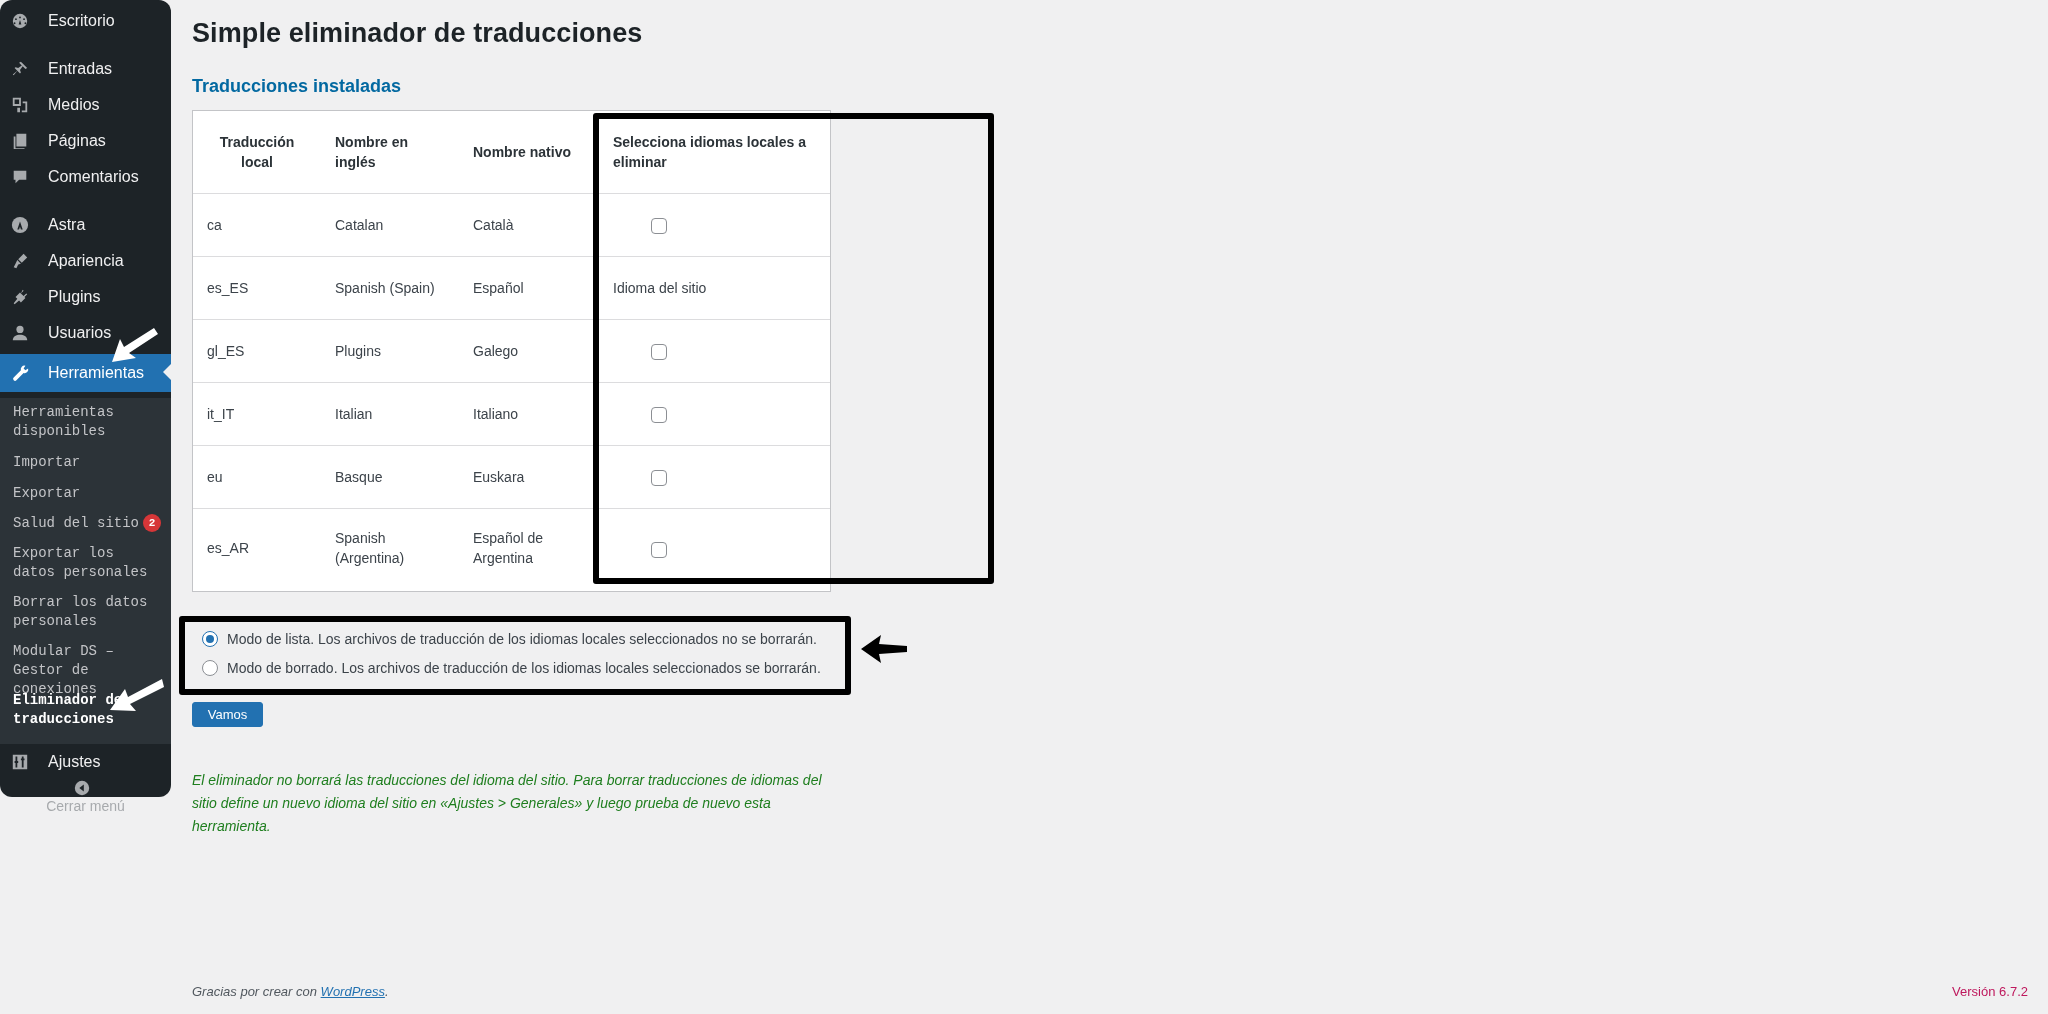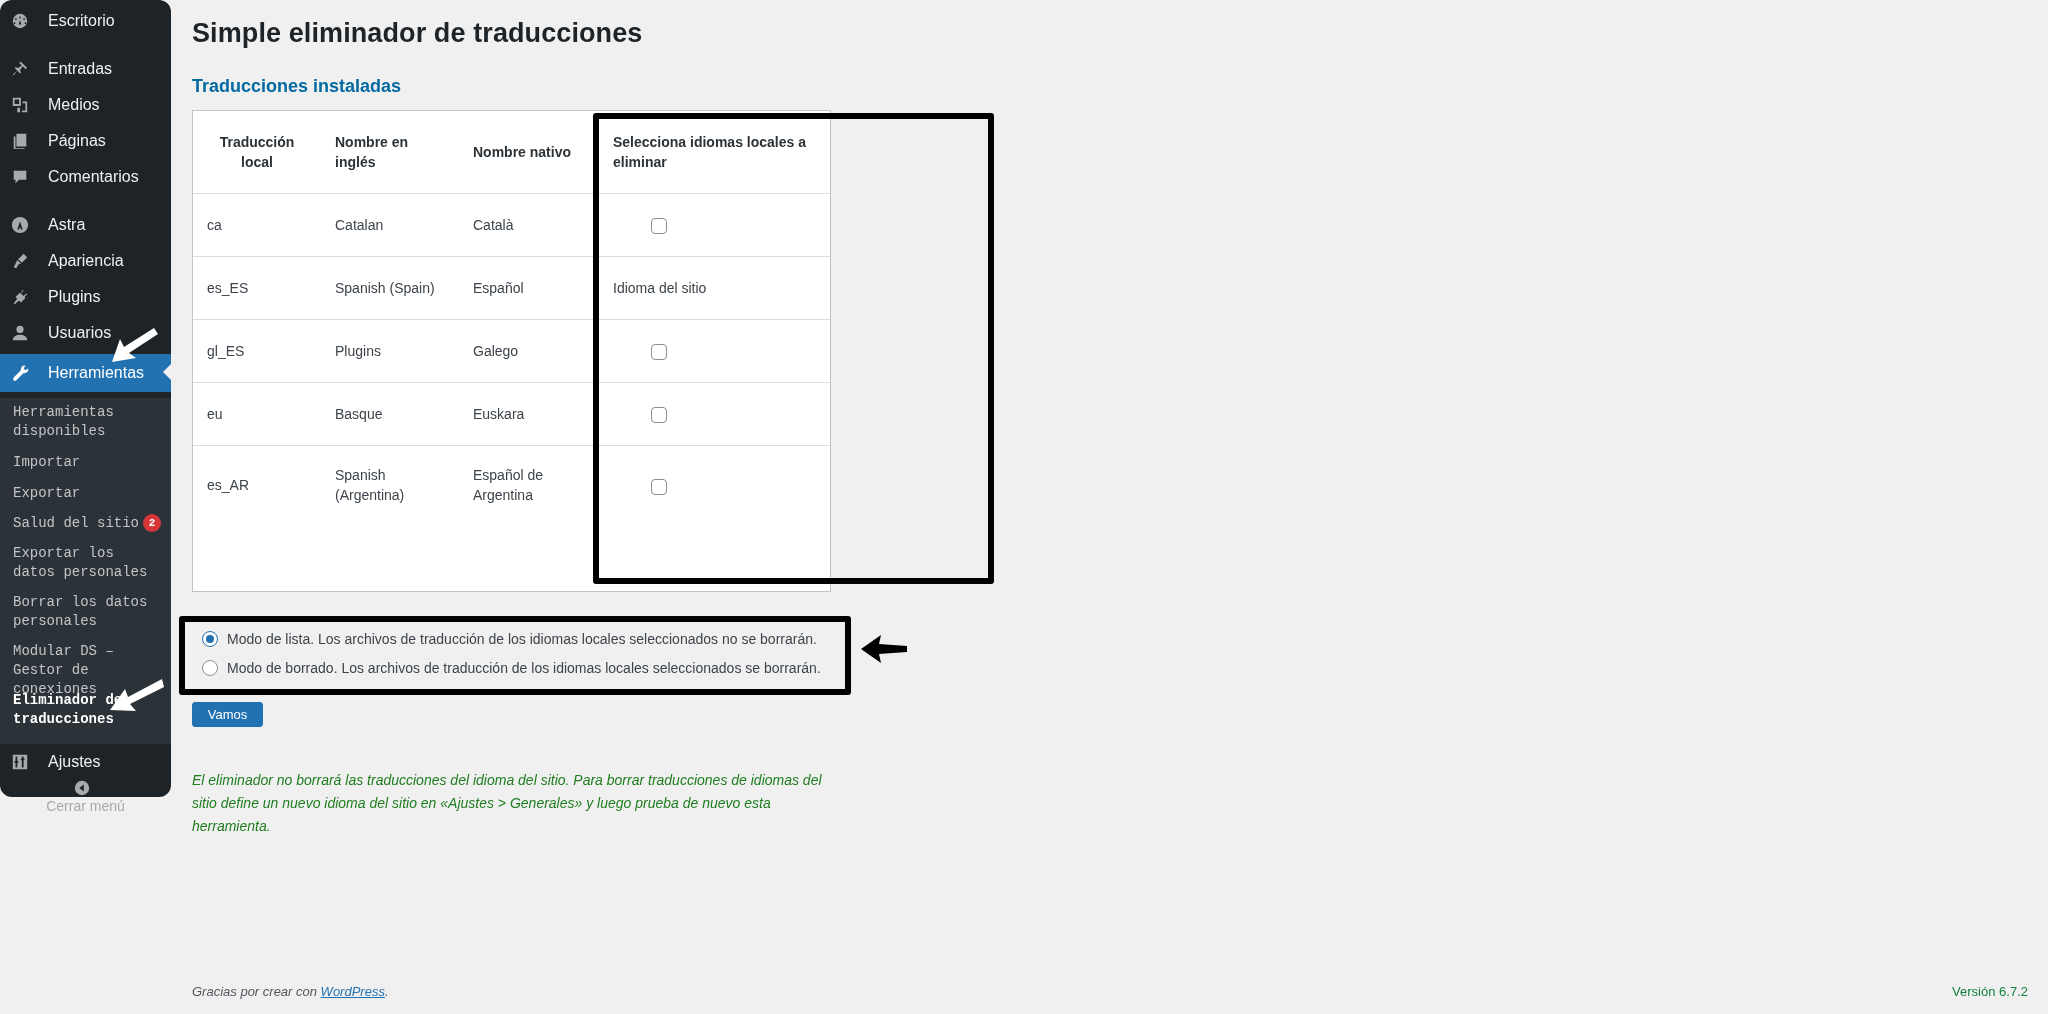--- a/index.html
+++ b/index.html
@@ -45,21 +45,21 @@
   .radio { width: 16px; height: 16px; border: 1px solid #8c8f94; border-radius: 50%; background: #fff; margin-right: 9px; position: relative; }
   .radio.on { border-color: #2271b1; }
   .radio.on::after { content: ""; position: absolute; left: 3px; top: 3px; width: 8px; height: 8px; border-radius: 50%; background: #2271b1; }
 
   #go-btn { position: absolute; left: 21px; top: 702px; width: 71px; height: 25px; background: #2271b1; color: #fff; border: 1px solid #2271b1; border-radius: 3px; font-size: 13px; font-family: "Liberation Sans", sans-serif; cursor: pointer; }
 
   #notice { position: absolute; left: 21px; top: 769px; width: 640px; font-size: 14px; line-height: 23px; font-style: italic; color: #1e7e1e; }
 
   #footer-left { position: absolute; left: 21px; top: 984px; font-size: 13px; font-style: italic; color: #50575e; }
   #footer-left a { color: #2271b1; text-decoration: underline; }
-  #footer-right { position: absolute; right: 20px; top: 984px; font-size: 13px; color: #15803d; }
+  #footer-right { position: absolute; right: 20px; top: 984px; font-size: 13px; color: #be185d; }
 
   .arrow { position: absolute; pointer-events: none; }
 </style>
 </head>
 <body>
 
 <nav id="sidebar">
 
   <div class="menu-item" style="top:3px">
     <span class="icon">
@@ -213,20 +213,26 @@
           <td>Español</td>
           <td>Idioma del sitio</td>
         </tr>
         <tr>
           <td>gl_ES</td>
           <td>Plugins</td>
           <td>Galego</td>
           <td><span class="chk"></span></td>
         </tr>
         <tr>
+          <td>it_IT</td>
+          <td>Italian</td>
+          <td>Italiano</td>
+          <td><span class="chk"></span></td>
+        </tr>
+        <tr>
           <td>eu</td>
           <td>Basque</td>
           <td>Euskara</td>
           <td><span class="chk"></span></td>
         </tr>
         <tr>
           <td>es_AR</td>
           <td>Spanish (Argentina)</td>
           <td>Español de Argentina</td>
           <td><span class="chk"></span></td>

